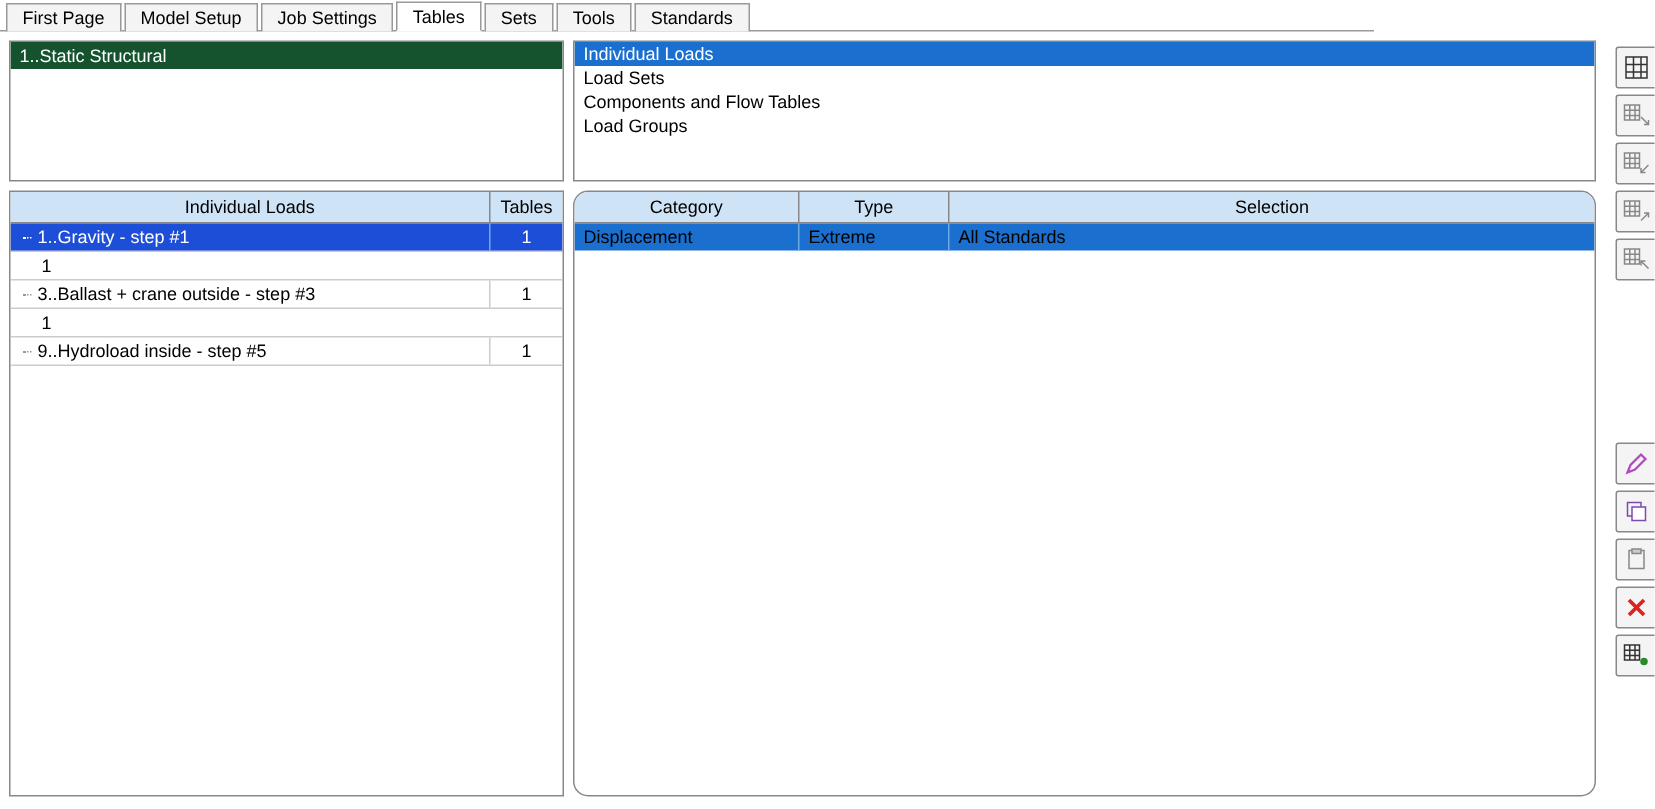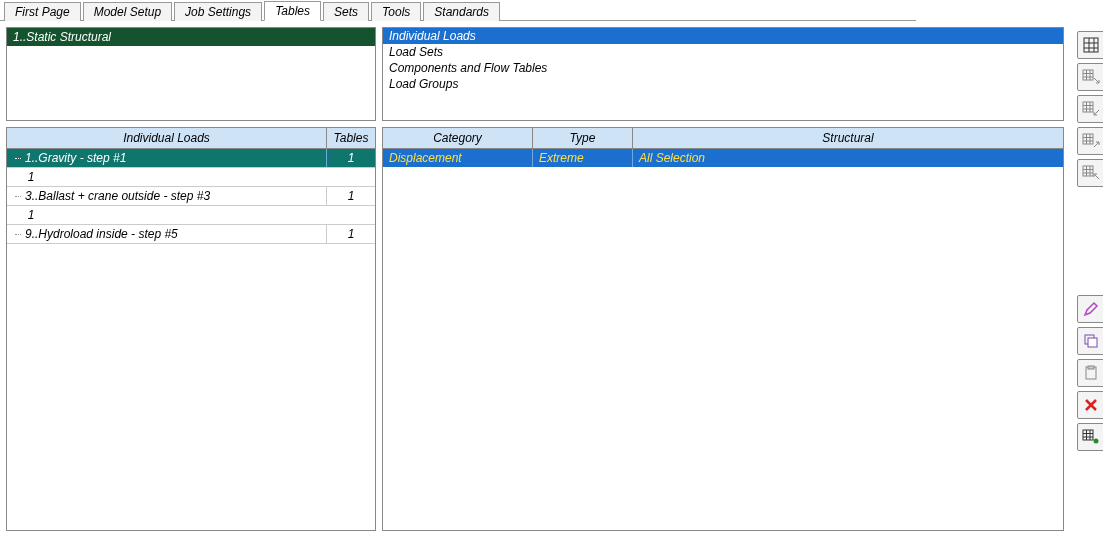--- a/index.html
+++ b/index.html
@@ -1,16 +1,16 @@
 <!DOCTYPE html>
 <html><head>
 <meta charset="utf-8">
 <style>
   html,body{margin:0;padding:0;font-family:Tahoma,Arial,sans-serif;font-size:12px;color:#000;background:#fff;}
-  .app{width:916px;height:539px;position:relative;box-sizing:border-box;font-style:italic;}
+  .app{width:916px;height:539px;position:relative;box-sizing:border-box;}
 
   
   .tabstrip{display:flex;align-items:flex-end;height:20px;border-bottom:1px solid #999;padding-left:4px;background:#fff;}
   .tab{padding:2px 10px 2px 10px;border:1px solid #999;border-bottom:none;margin-right:2px;background:#f4f4f4;position:relative;top:1px;cursor:pointer;}
   .tab.active{background:#fff;border-bottom:1px solid #fff;}
 
   
   .workarea{display:grid;grid-template-columns:370px 682px 42px;grid-template-rows:94px 404px;gap:6px;padding:6px;box-sizing:border-box;height:519px;}
 
   .panel{border:1px solid #888;background:#fff;box-sizing:border-box;overflow:hidden;}
@@ -27,39 +27,39 @@
 
   
   .bl{grid-column:1;grid-row:2;}
   .blhead{display:flex;background:#cfe3f6;border-bottom:1px solid #888;}
   .blhead .c1{flex:1;text-align:center;padding:3px 0;border-right:1px solid #888;}
   .blhead .c2{width:48px;text-align:center;padding:3px 0;}
   .blrow{display:flex;border-bottom:1px solid #ccc;}
   .blrow .c1{flex:1;padding:2px 6px 2px 18px;border-right:1px solid #ccc;position:relative;}
   .blrow .c1::before{content:"";position:absolute;left:8px;top:50%;width:6px;border-top:1px dotted #999;}
   .blrow .c2{width:48px;text-align:center;padding:2px 0;}
-  .blrow.sel{background:#0f766e;color:#fff;}
+  .blrow.sel{background:#1d4ed8;color:#fff;}
   .blrow.sel .c1,.blrow.sel .c2{border-right-color:#6fa9e3;}
   .blrow.sel .c1::before{border-top-color:#fff;}
 
   
-  .br{grid-column:2;grid-row:2;}
+  .br{grid-column:2;grid-row:2;border-radius:10px;}
   .brhead{display:flex;background:#cfe3f6;border-bottom:1px solid #888;}
   .brhead div{text-align:center;padding:3px 0;border-right:1px solid #888;box-sizing:border-box;}
   .brhead div:last-child{border-right:none;}
   .brhead .h1{width:150px;}
   .brhead .h2{width:100px;}
   .brhead .h3{flex:1;}
   .brrow{display:flex;}
   .brrow div{padding:2px 6px;border-right:1px solid #6fa9e3;box-sizing:border-box;}
   .brrow div:last-child{border-right:none;}
   .brrow .d1{width:150px;}
   .brrow .d2{width:100px;}
   .brrow .d3{flex:1;}
-  .brrow.sel{background:#1a6fcf;color:#fde047;}
+  .brrow.sel{background:#1a6fcf;color:#000000;}
 
   
   .side{grid-column:3;grid-row:1 / span 2;display:flex;flex-direction:column;gap:4px;align-items:center;padding-top:4px;}
   .sidegap{height:100px;}
   .btn{width:26px;height:26px;border:1px solid #888;background:#f4f4f4;display:flex;align-items:center;justify-content:center;cursor:pointer;border-radius:2px;}
   .btn svg{display:block;}
 </style>
 </head>
 <body>
 
@@ -110,26 +110,26 @@
       <div class="blrow">
         <div class="c1">9..Hydroload inside - step #5</div>
         <div class="c2">1</div>
       </div>
     </div>
 
     <div class="panel br">
       <div class="brhead">
         <div class="h1">Category</div>
         <div class="h2">Type</div>
-        <div class="h3">Structural</div>
+        <div class="h3">Selection</div>
       </div>
       <div class="brrow sel">
         <div class="d1">Displacement</div>
         <div class="d2">Extreme</div>
-        <div class="d3">All Selection</div>
+        <div class="d3">All Standards</div>
       </div>
     </div>
 
     <div class="side">
       <div class="btn">
         <svg width="16" height="16">
             <g stroke="#333" stroke-width="1" fill="none">
               <rect x="1" y="1" width="14" height="14"></rect>
               <line x1="1" y1="6" x2="15" y2="6"></line>
               <line x1="1" y1="11" x2="15" y2="11"></line>

